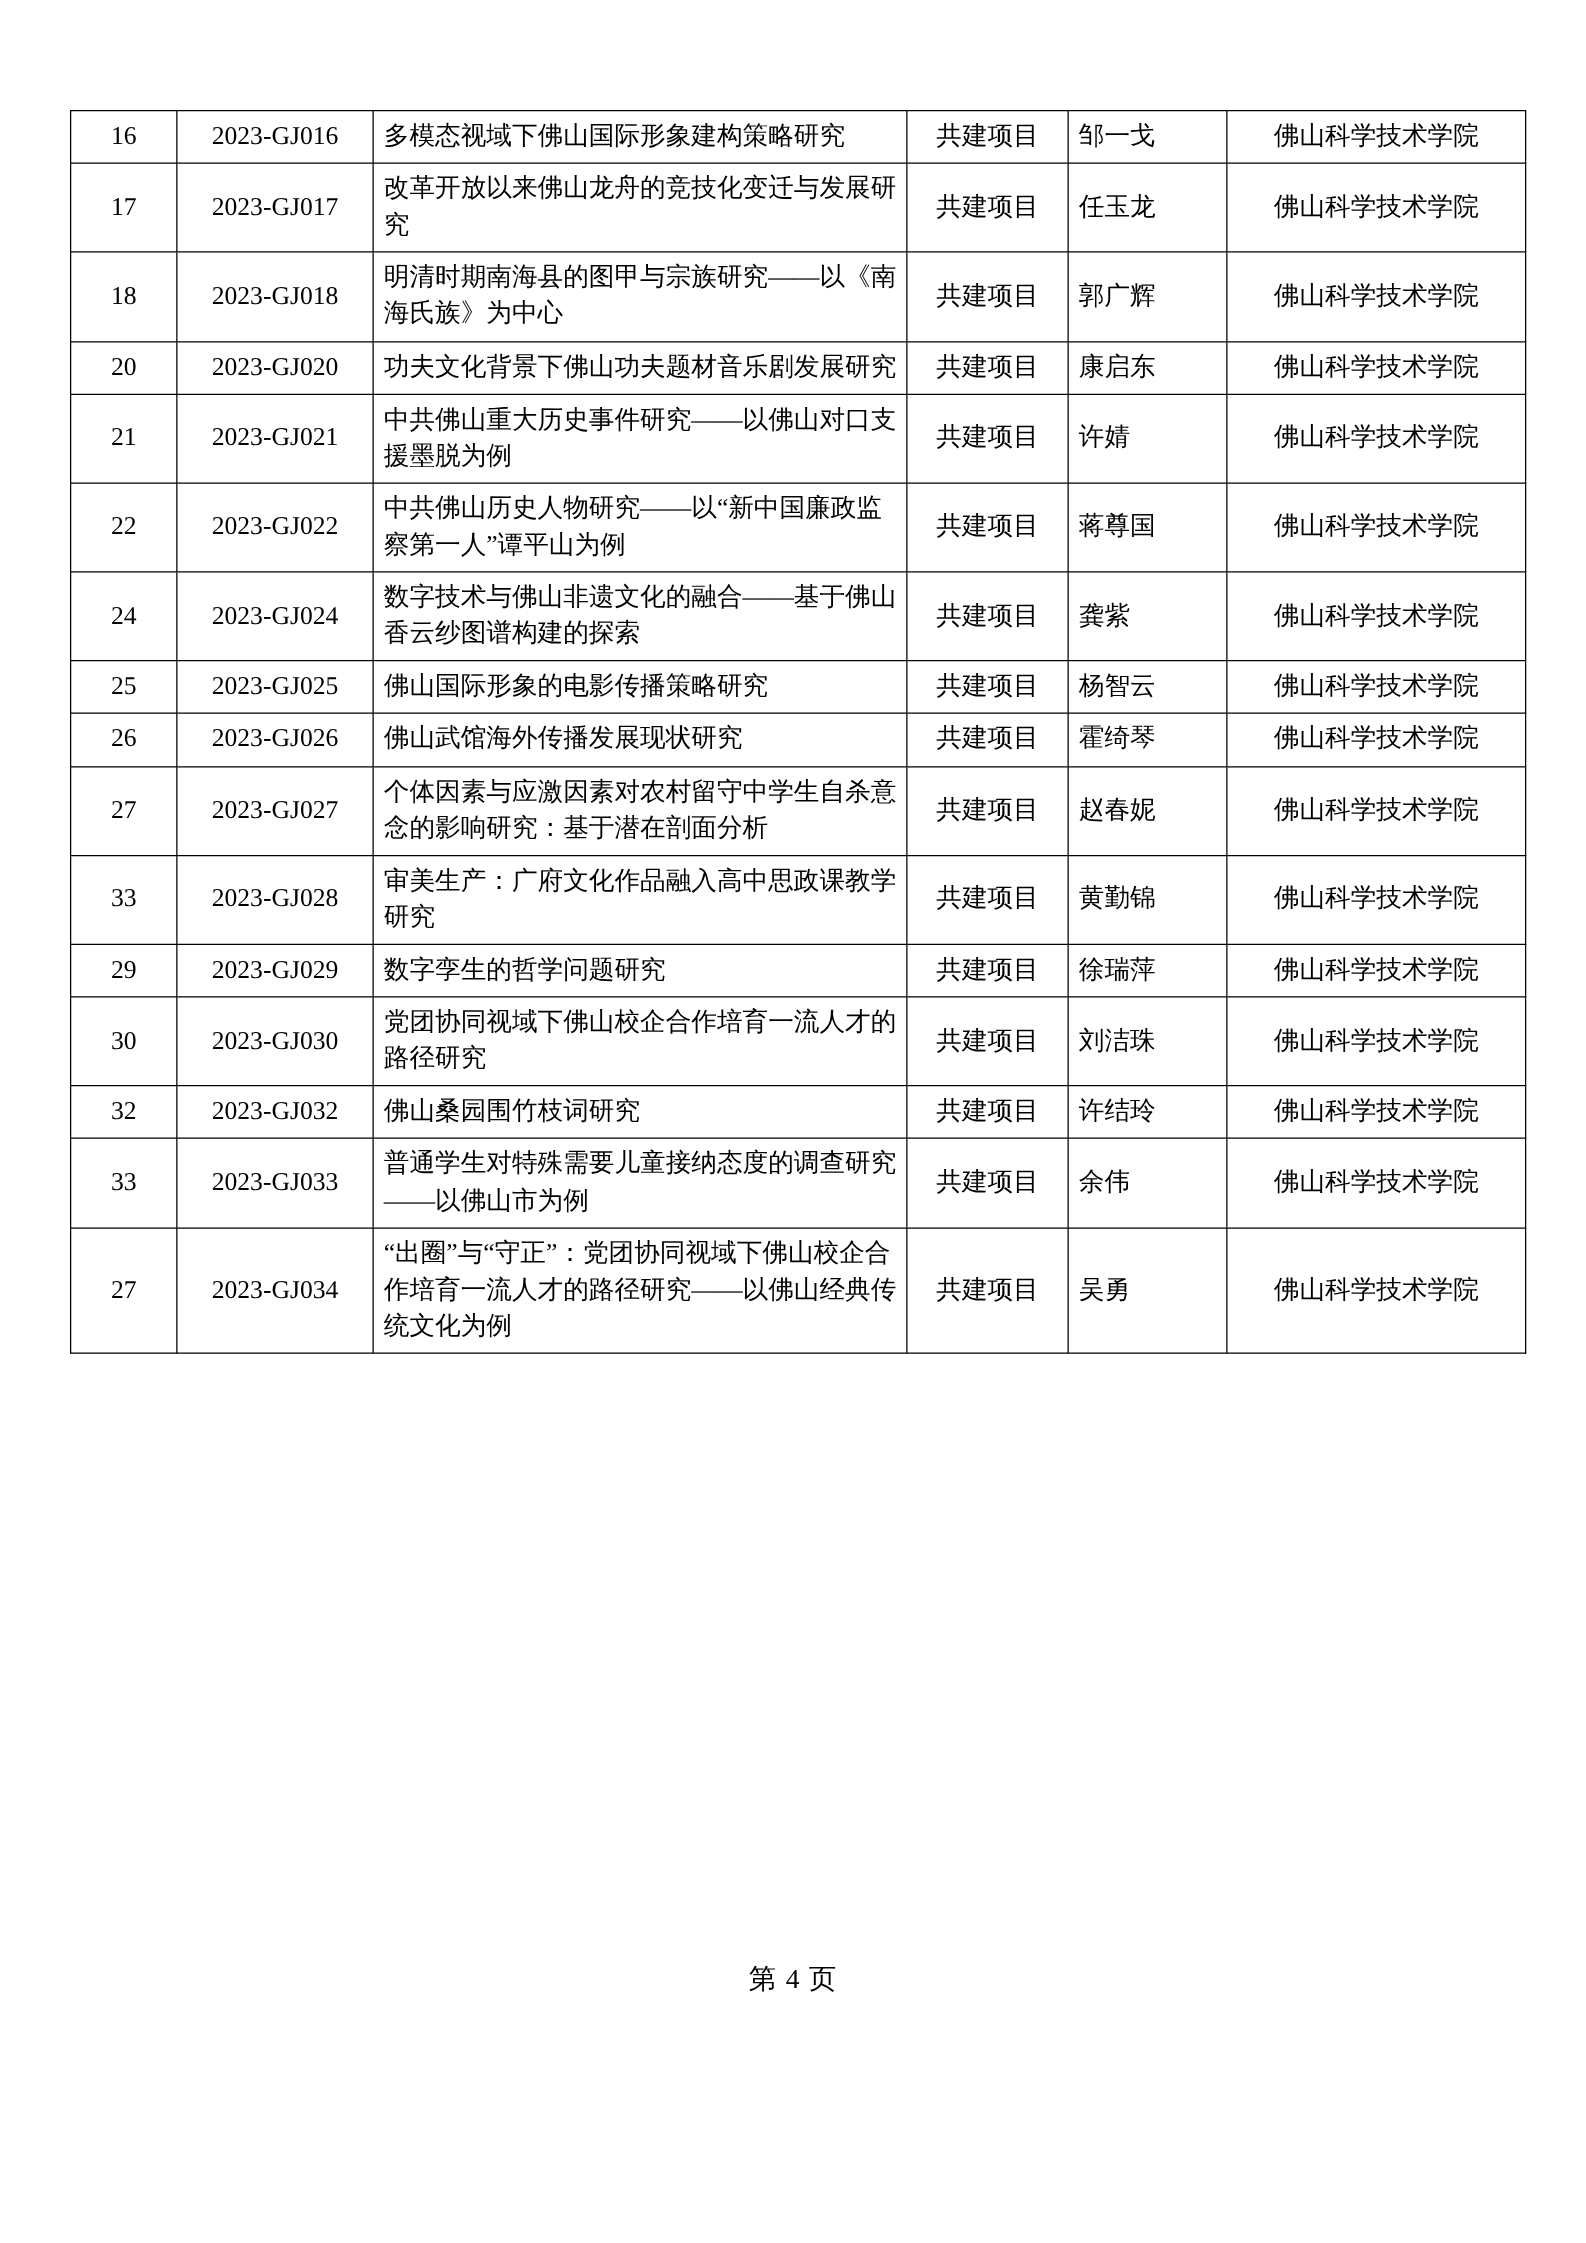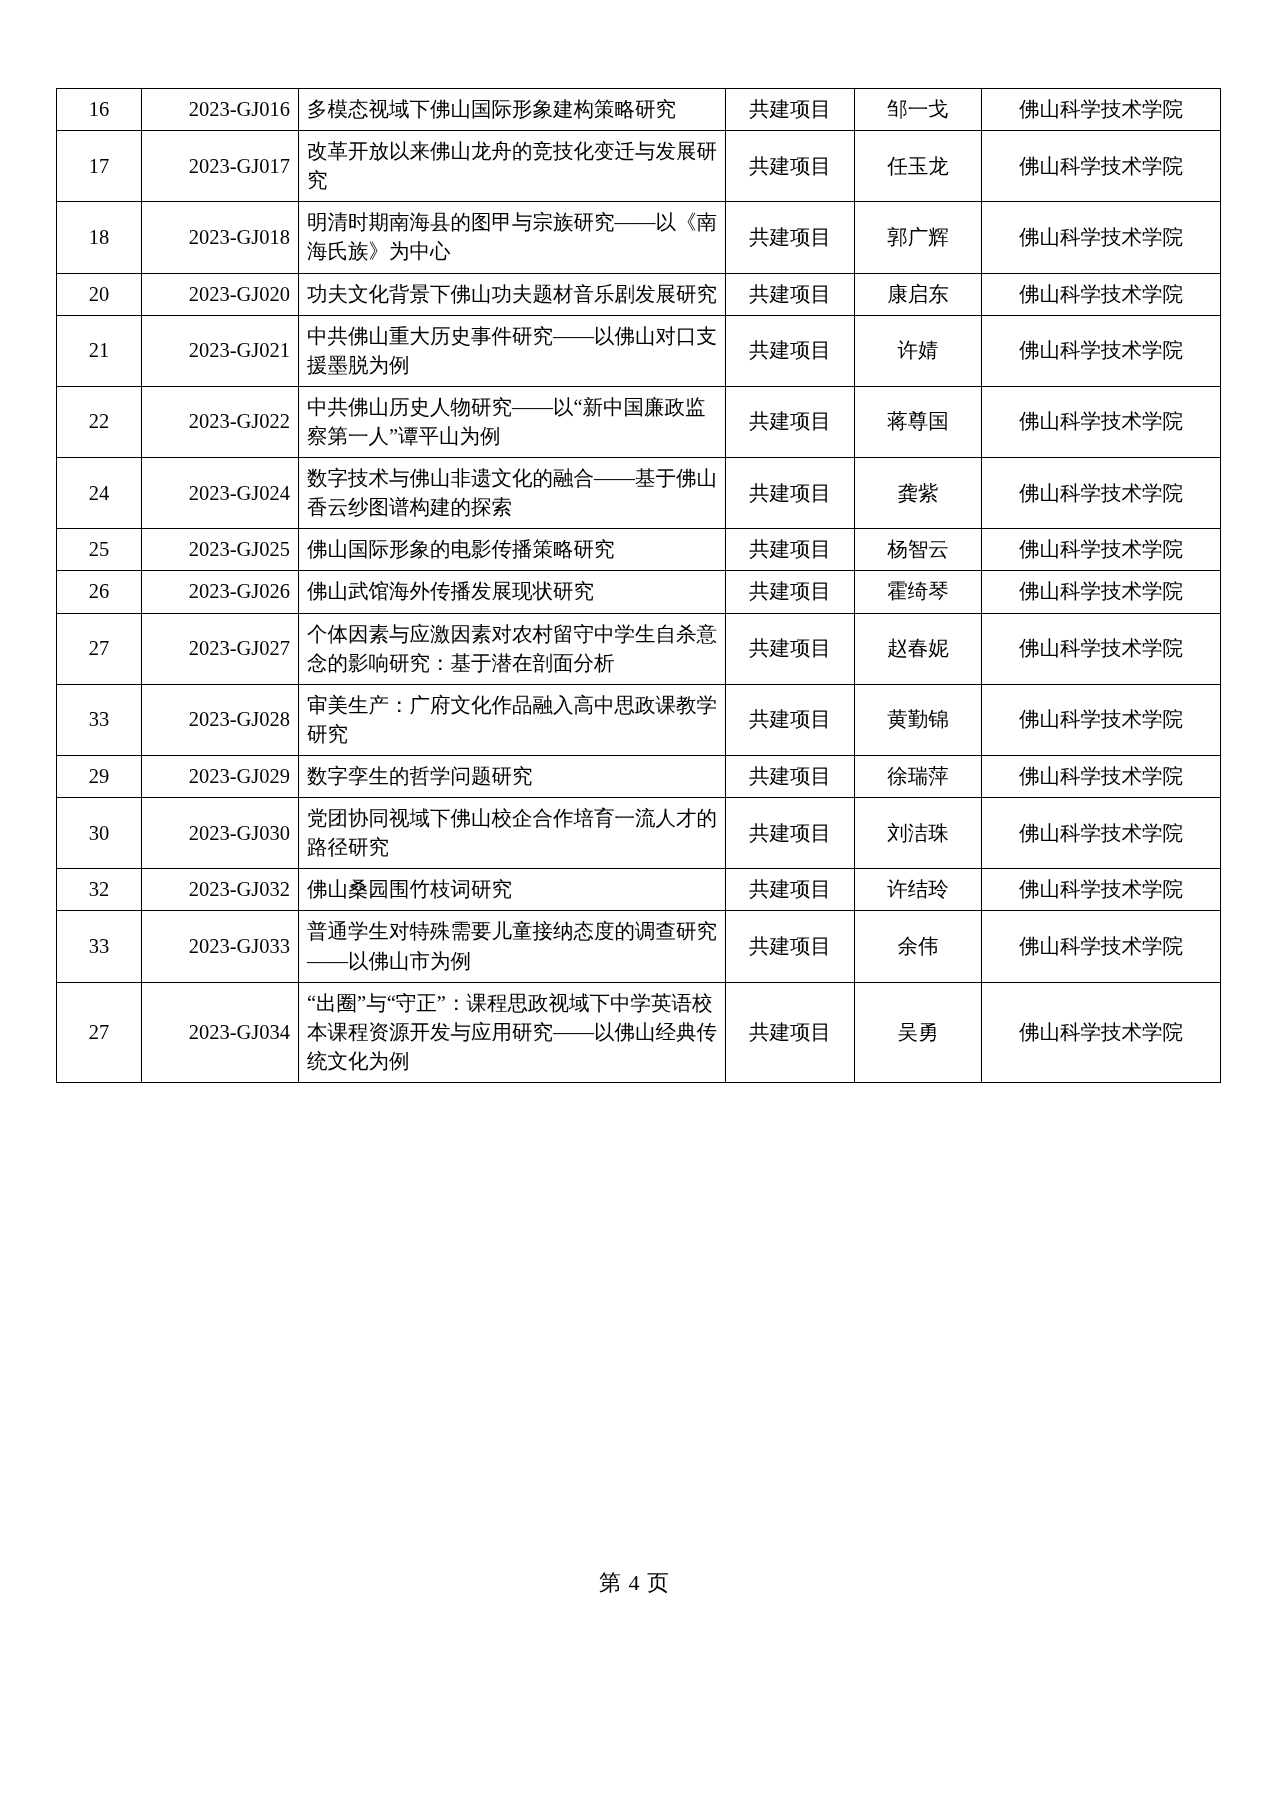--- a/index.html
+++ b/index.html
@@ -36,36 +36,36 @@
     vertical-align: middle;
     word-wrap: break-word;
   }
   td.c-no {
     width: 68px;
     text-align: center;
     font-family: "Liberation Serif", "DejaVu Serif", serif;
   }
   td.c-code {
     width: 140px;
-    text-align: right;
+    text-align: center;
     letter-spacing: 0px;
   }
   td.c-title {
     width: 410px;
     text-align: left;
     padding-left: 10px;
     padding-right: 6px;
   }
   td.c-type {
     width: 112px;
     text-align: center;
   }
   td.c-person {
     width: 110px;
-    text-align: center;
+    text-align: left;
     margin-top: 20px;
   }
   td.c-org {
     width: 222px;
     text-align: center;
   }
   .footer {
     position: absolute;
     left: 0;
     right: 0;
@@ -220,21 +220,21 @@
         <td class="c-code">2023-GJ033</td>
         <td class="c-title">普通学生对特殊需要儿童接纳态度的调查研究——以佛山市为例</td>
         <td class="c-type">共建项目</td>
         <td class="c-person">余伟</td>
         <td class="c-org">佛山科学技术学院</td>
       </tr>
 
       <tr>
         <td class="c-no">27</td>
         <td class="c-code">2023-GJ034</td>
-        <td class="c-title">“出圈”与“守正”：课程思政视域下中学英语校本课程资源开发与应用研究——以佛山经典传统文化为例</td>
+        <td class="c-title">“出圈”与“守正”：党团协同视域下佛山校企合作培育一流人才的路径研究——以佛山经典传统文化为例</td>
         <td class="c-type">共建项目</td>
         <td class="c-person">吴勇</td>
         <td class="c-org">佛山科学技术学院</td>
       </tr>
 
     </tbody>
   </table>
 
   <div class="footer">第 4 页</div>
 

